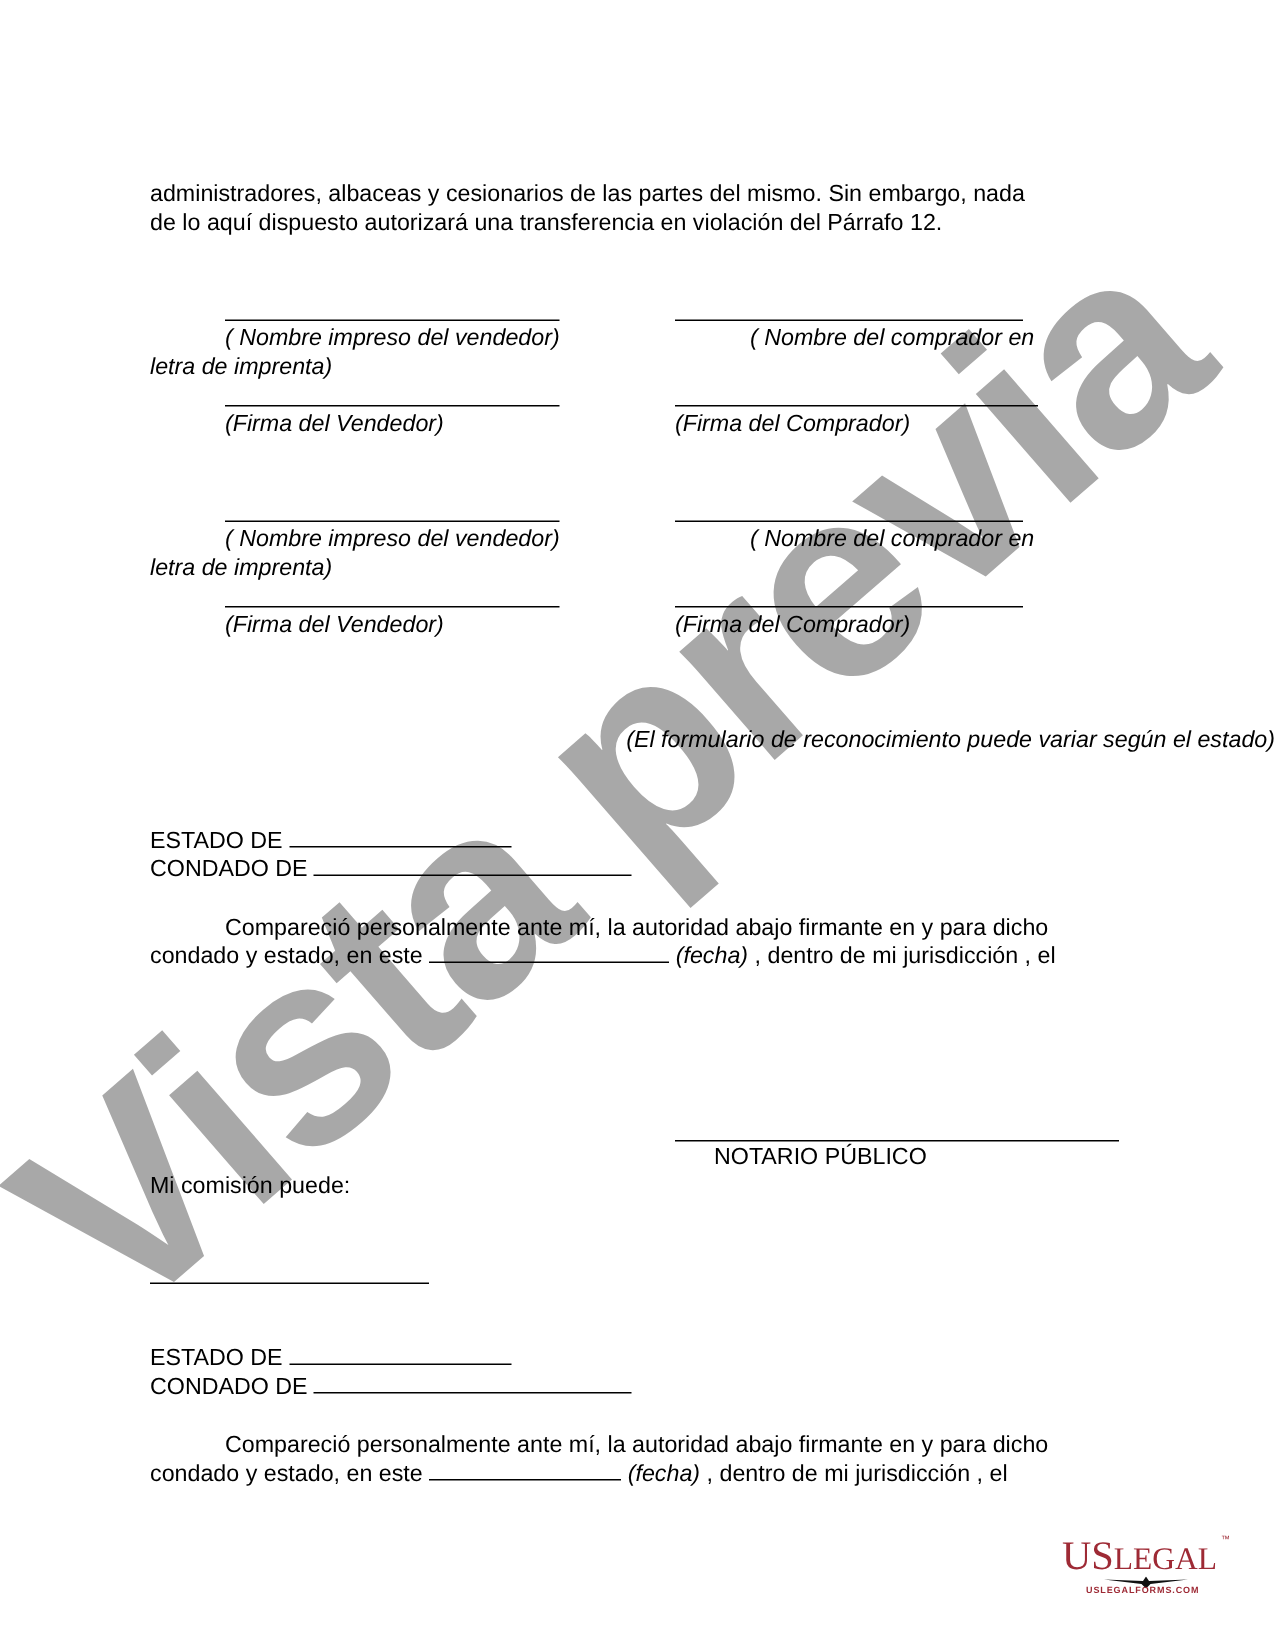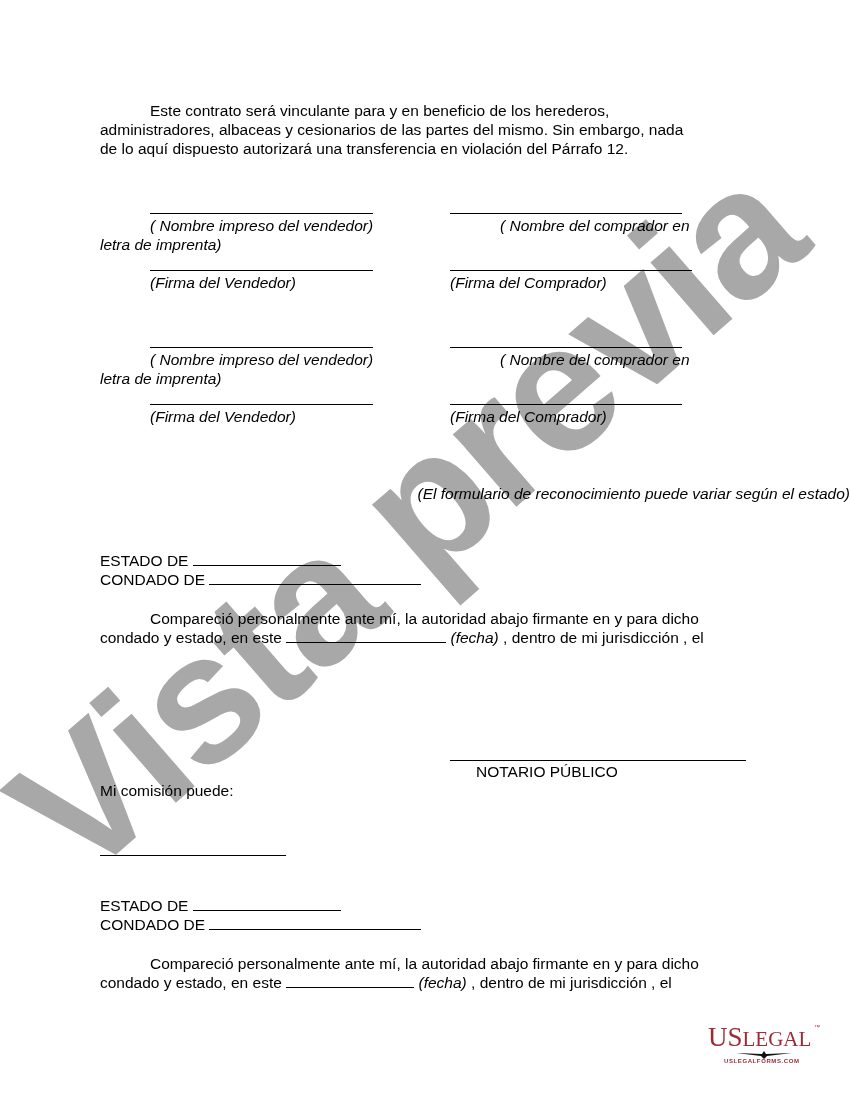--- a/index.html
+++ b/index.html
@@ -29,21 +29,20 @@
 </style>
 </head>
 <body>
 
 <div class="page">
 
   <div class="watermark">Vista previa</div>
 
   <div class="text-layer">
 
-    <div class="line" style="left:150px; top:101px;">Este contrato será vinculante para y en beneficio de los herederos,</div>
     <div class="line" style="left:100px; top:120px;">administradores, albaceas y cesionarios de las partes del mismo. Sin embargo, nada</div>
     <div class="line" style="left:100px; top:139px;">de lo aquí dispuesto autorizará una transferencia en violación del Párrafo 12.</div>
 
     <div class="rule" style="left:150px; top:213px; width:223px;"></div>
     <div class="rule" style="left:450px; top:213px; width:232px;"></div>
     <div class="line bi" style="left:150px; top:216px;">( Nombre impreso del vendedor)</div>
     <div class="line bi" style="left:500px; top:216px;">( Nombre del comprador en</div>
     <div class="line bi" style="left:100px; top:235px;">letra de imprenta)</div>
     <div class="rule" style="left:150px; top:270px; width:223px;"></div>
     <div class="rule" style="left:450px; top:270px; width:242px;"></div>

